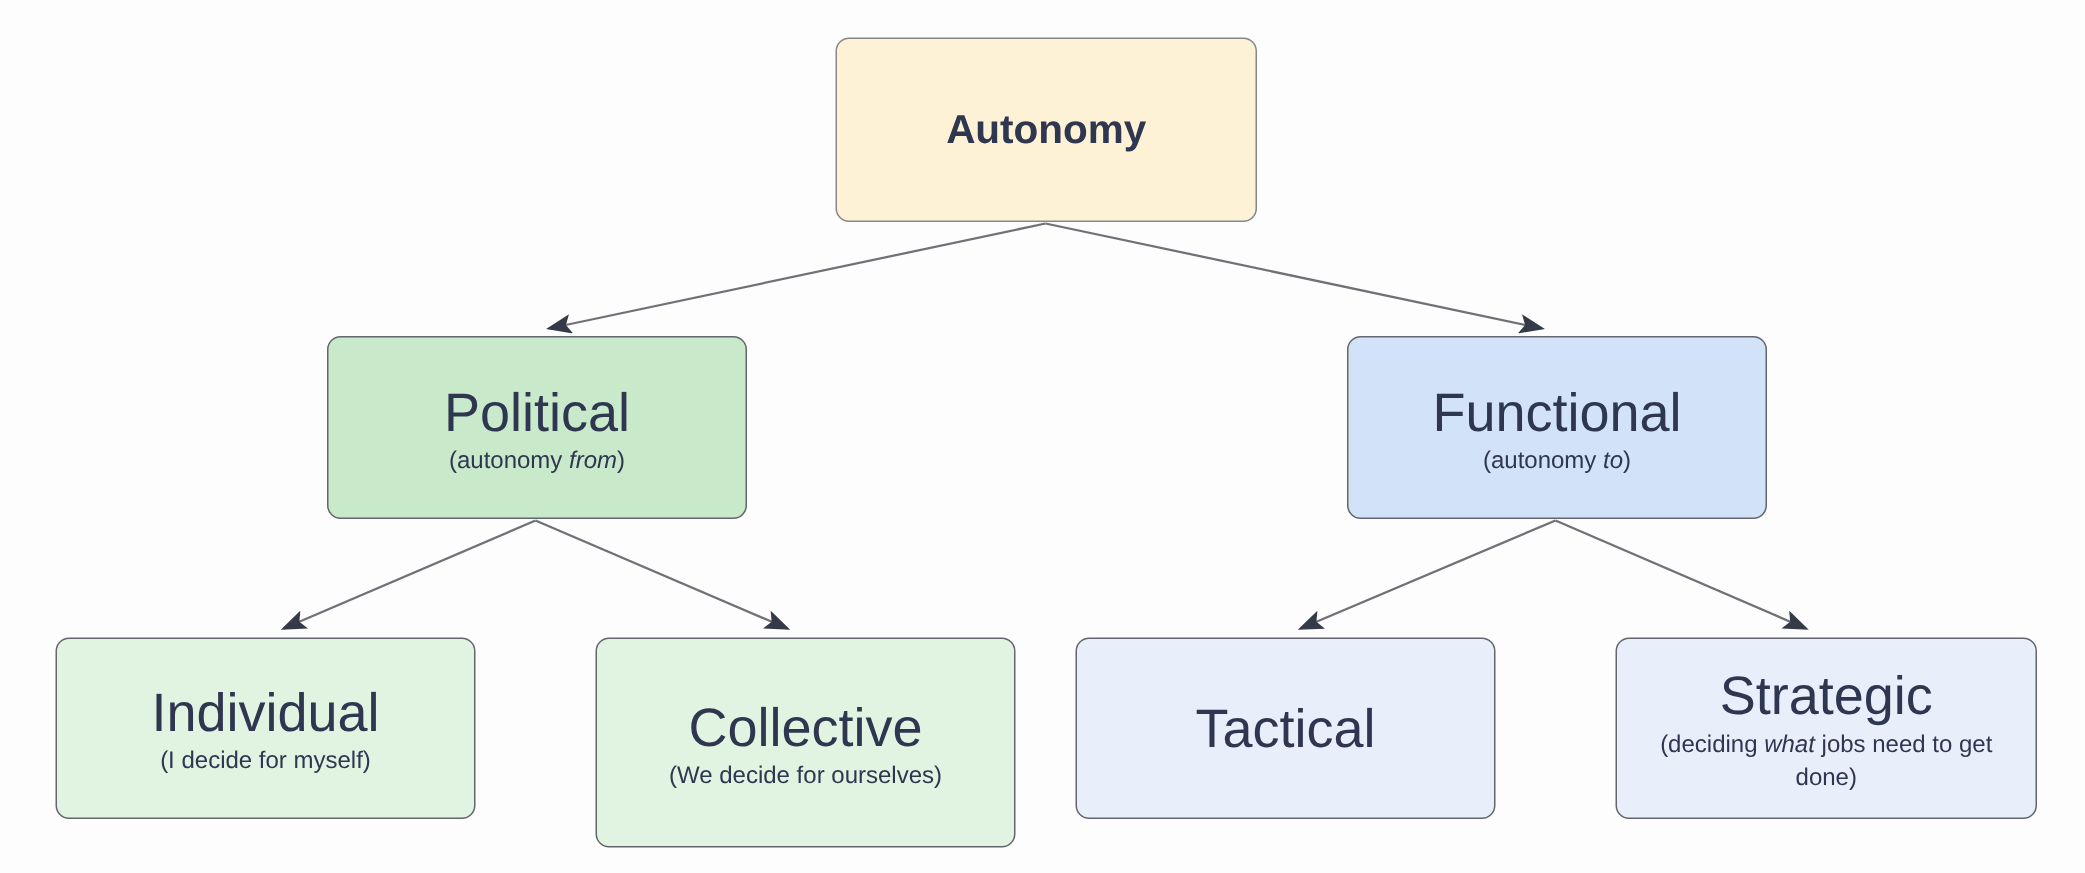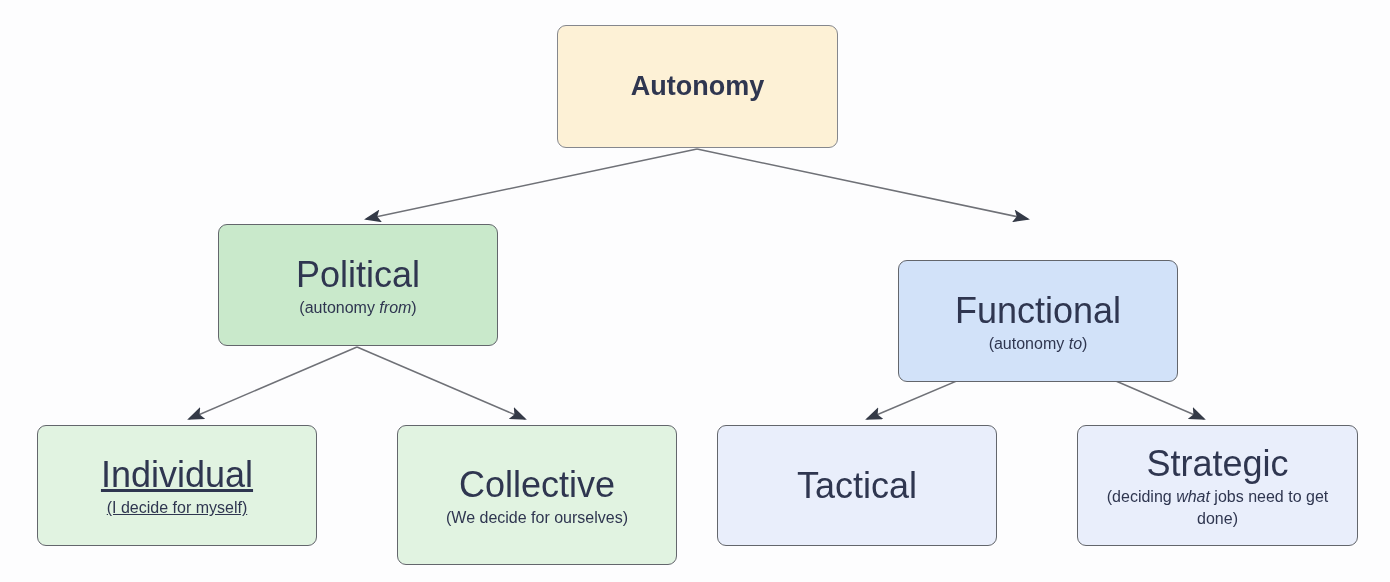--- a/index.html
+++ b/index.html
@@ -51,22 +51,22 @@
   .node-sub {
     font-size: 16px;
     line-height: 1.35;
     color: #2f3650;
   }
   .node-sub .it { font-style: italic; }
 
   
   #node-autonomy   { left: 557px;  top: 25px;  width: 281px; height: 123px; }
   #node-political  { left: 218px;  top: 224px; width: 280px; height: 122px; }
-  #node-functional { left: 898px;  top: 224px; width: 280px; height: 122px; margin-top: 36px; }
-  #node-individual { left: 37px;   top: 425px; width: 280px; height: 121px; text-decoration: underline; }
+  #node-functional { left: 898px;  top: 224px; width: 280px; height: 122px; }
+  #node-individual { left: 37px;   top: 425px; width: 280px; height: 121px; }
   #node-collective { left: 397px;  top: 425px; width: 280px; height: 140px; }
   #node-tactical   { left: 717px;  top: 425px; width: 280px; height: 121px; }
   #node-strategic  { left: 1077px; top: 425px; width: 281px; height: 121px; }
 </style>
 </head>
 <body>
 
 <div class="canvas">
 
   <svg class="edges-layer" width="1390" height="582" viewBox="0 0 1390 582" xmlns="http://www.w3.org/2000/svg">

